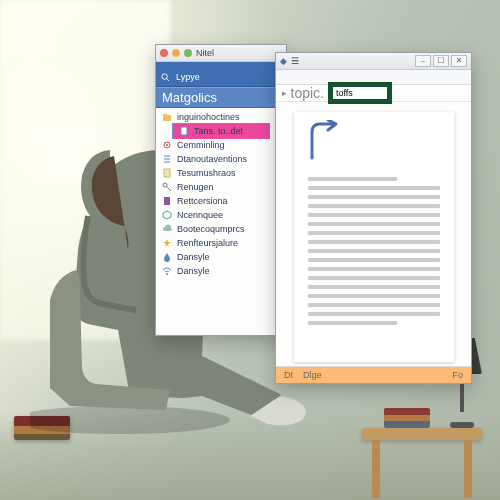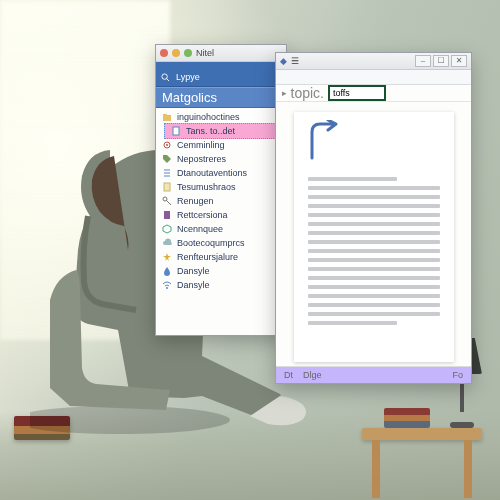--- a/index.html
+++ b/index.html
@@ -41,35 +41,35 @@
   .winbtn{width:14px;height:10px;border:1px solid #b7bbc2;background:#f5f6f8;font-size:8px;line-height:9px;text-align:center;color:#666}
 
   
   #explorer{left:155px;top:44px;width:130px;height:290px}
   #explorer .toolbar{height:16px;background:#3e6fb3;color:#fff;display:flex;align-items:flex-end;gap:6px;padding:4px 5px;border-bottom:1px solid #2f5a97}
   #explorer .toolbar svg{width:9px;height:9px;fill:#fff}
   #explorer .section{background:#5b86c6;color:#fff;font-size:13px;padding:2px 6px;border-top:1px solid #7aa0d8;border-bottom:1px solid #3f6bad}
   #explorer ul{list-style:none;margin:0;padding:2px 0}
   #explorer li{display:flex;align-items:flex-start;gap:5px;padding:2px 6px;font-size:9px;color:#2a3a5e;cursor:default}
   #explorer li .ic{width:10px;height:10px;flex:none}
-  #explorer li.sel{background:#f9a8d4;border:1px dotted #6b93d6;margin:-1px 8px}
+  #explorer li.sel{background:#ec4899;border:1px dotted #6b93d6;margin:-1px 16px}
 
   
   #editor{left:275px;top:52px;width:195px;height:330px}
   #editor .menubar{height:14px;display:flex;align-items:center;gap:10px;padding:0 6px;background:#f7f8fa;border-bottom:1px solid #dadce0;color:#555}
   #editor .crumb{height:16px;display:flex;align-items:center;gap:4px;padding:0 6px;border-bottom:1px solid #e3e5e8;color:#888}
-  #editor .crumb input{height:12px;font-size:9px;width:48px;border:2px solid #14532d;background:#fff;padding:0 3px}
+  #editor .crumb input{height:12px;font-size:9px;width:48px;border:5px solid #14532d;background:#fff;padding:0 3px}
   #editor .crumb .lbl{font-size:14px}
   #editor .page{position:relative;margin:10px auto 0;background:#fff;width:160px;height:250px;box-shadow:0 1px 4px rgba(0,0,0,.2)}
   #editor .arrow{position:absolute;left:12px;top:8px;width:34px;height:42px}
   #editor .arrow svg{width:100%;height:100%;stroke:#4a6fb3;fill:none;stroke-width:3;stroke-linecap:round;stroke-linejoin:round}
   #editor .body{position:absolute;left:14px;right:14px;top:60px}
   #editor .body .ln{height:4px;background:#c9cbce;margin:5px 0;border-radius:1px}
   #editor .body .ln.short{width:68%}
-  #editor .status{position:absolute;left:0;right:0;bottom:0;height:16px;border-top:1px solid #dadce0;background:#c4b5fd;display:flex;align-items:center;gap:10px;padding:0 8px;color:#666}
+  #editor .status{position:absolute;left:0;right:0;bottom:0;height:16px;border-top:1px solid #dadce0;background:#fdba74;display:flex;align-items:center;gap:10px;padding:0 8px;color:#666}
 </style>
 </head>
 <body>
 
 <div class="scene">
   <div class="floor"></div>
   <div class="table"></div>
   <div class="tleg l"></div>
   <div class="tleg r"></div>
   <div class="lamp">
@@ -125,26 +125,20 @@
           </li>
           <li>
             <svg class="ic" viewBox="0 0 10 10">
               <circle cx="5" cy="5" r="3" fill="none" stroke="#c05050"></circle>
               <circle cx="5" cy="5" r="1" fill="#c05050"></circle>
             </svg>
             <span>Cemminling</span>
           </li>
           <li>
             <svg class="ic" viewBox="0 0 10 10">
-              <path d="M1 1h4l4 4-4 4-4-4z" fill="#7a9a5e"></path>
-            </svg>
-            <span>Nepostreres</span>
-          </li>
-          <li>
-            <svg class="ic" viewBox="0 0 10 10">
               <path d="M2 2h6M2 5h6M2 8h6" stroke="#5b86c6"></path>
             </svg>
             <span>Dtanoutaventions</span>
           </li>
           <li>
             <svg class="ic" viewBox="0 0 10 10">
               <rect x="2" y="1" width="6" height="8" fill="#efe6b8" stroke="#c9b86a"></rect>
             </svg>
             <span>Tesumushraos</span>
           </li>

